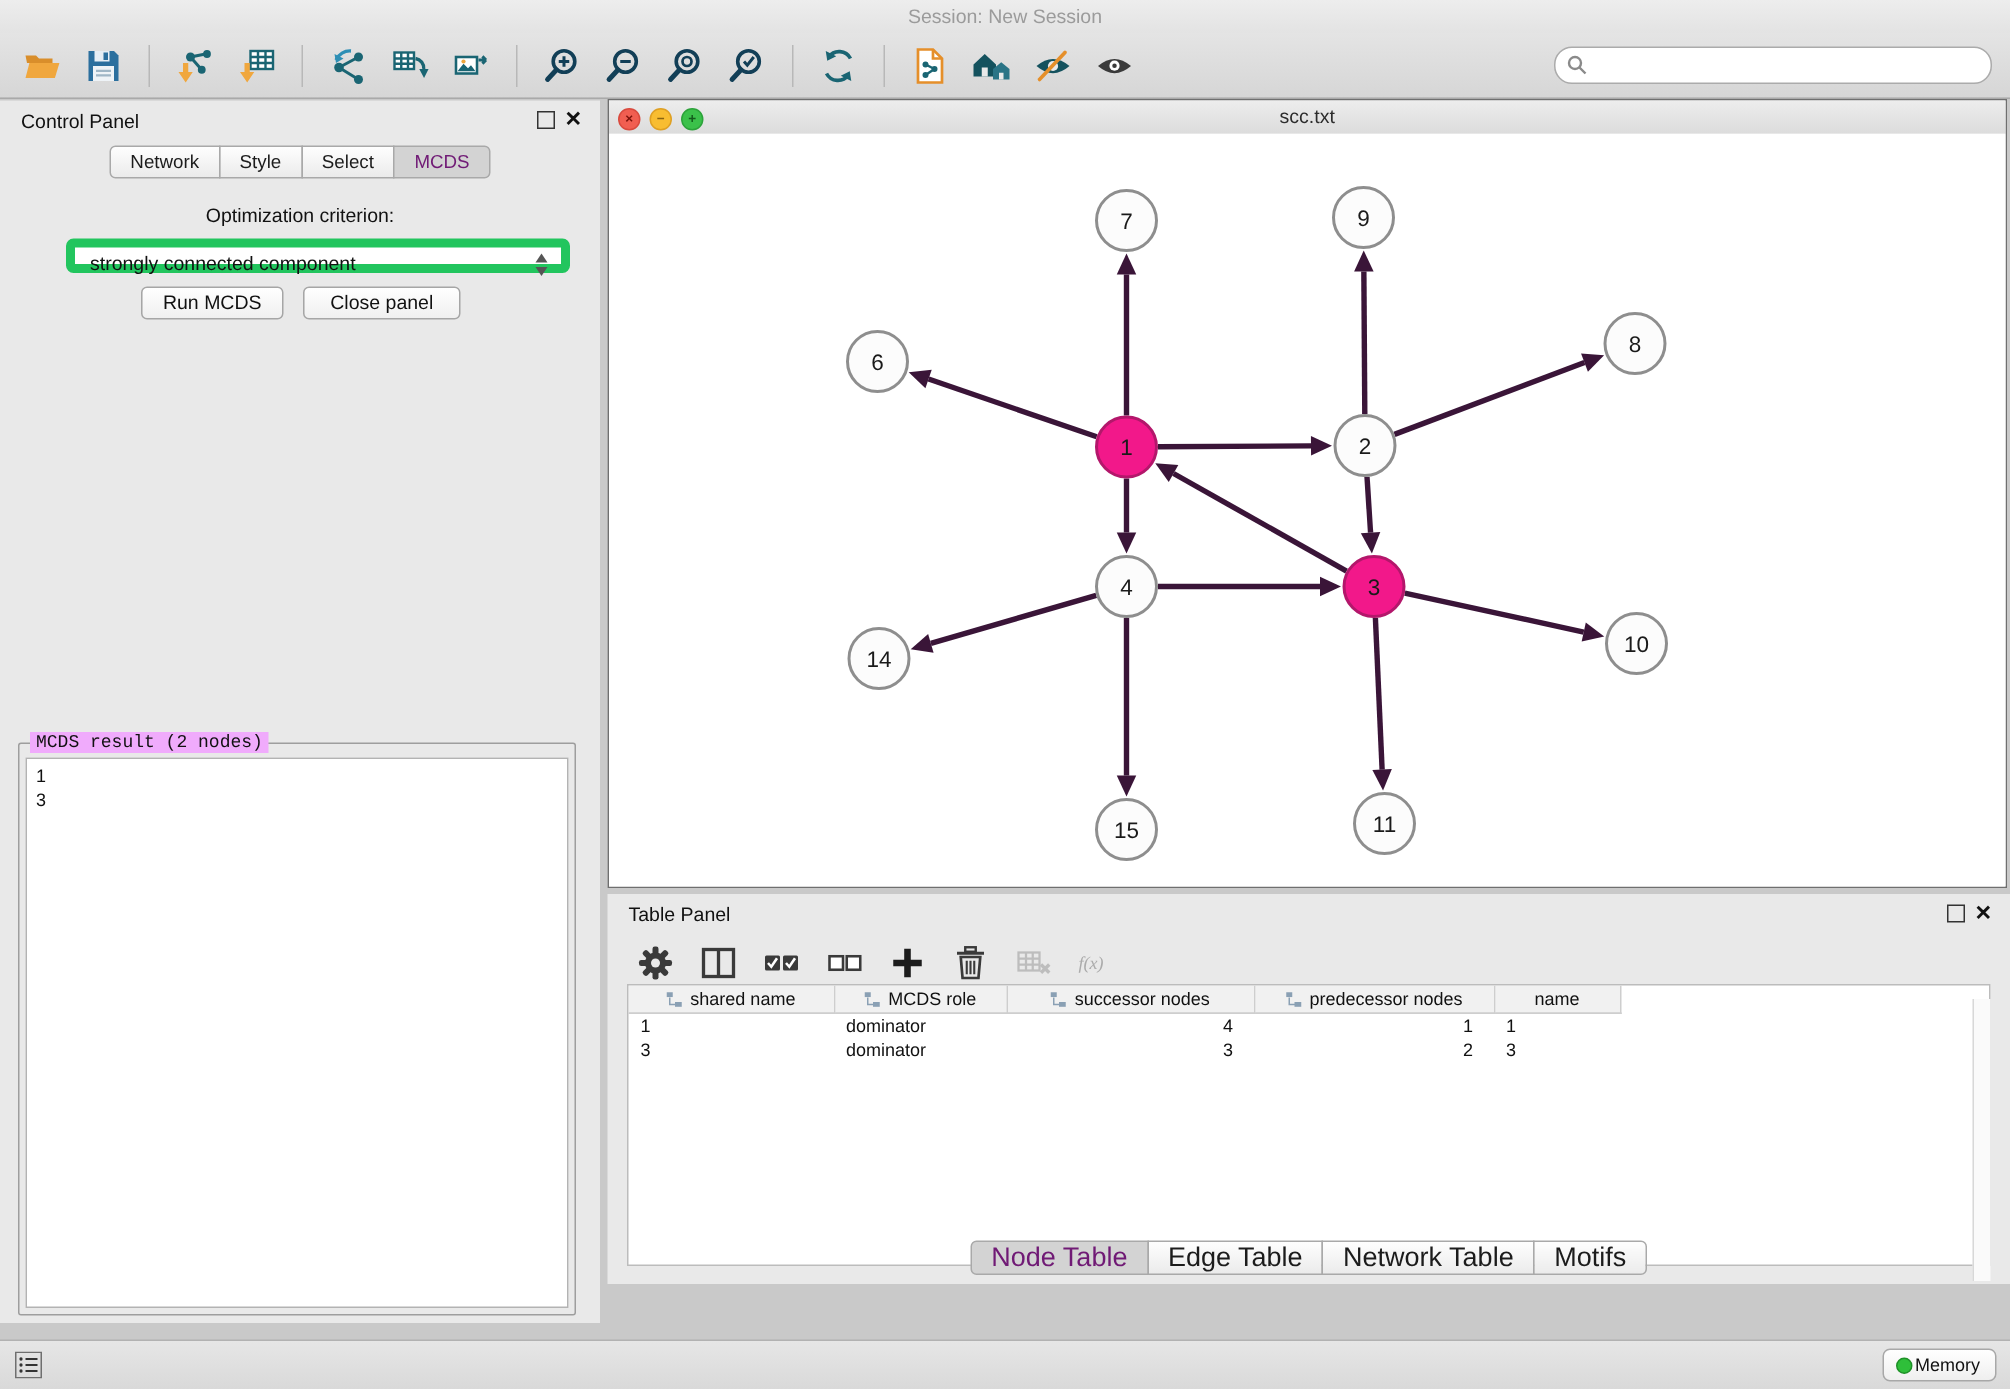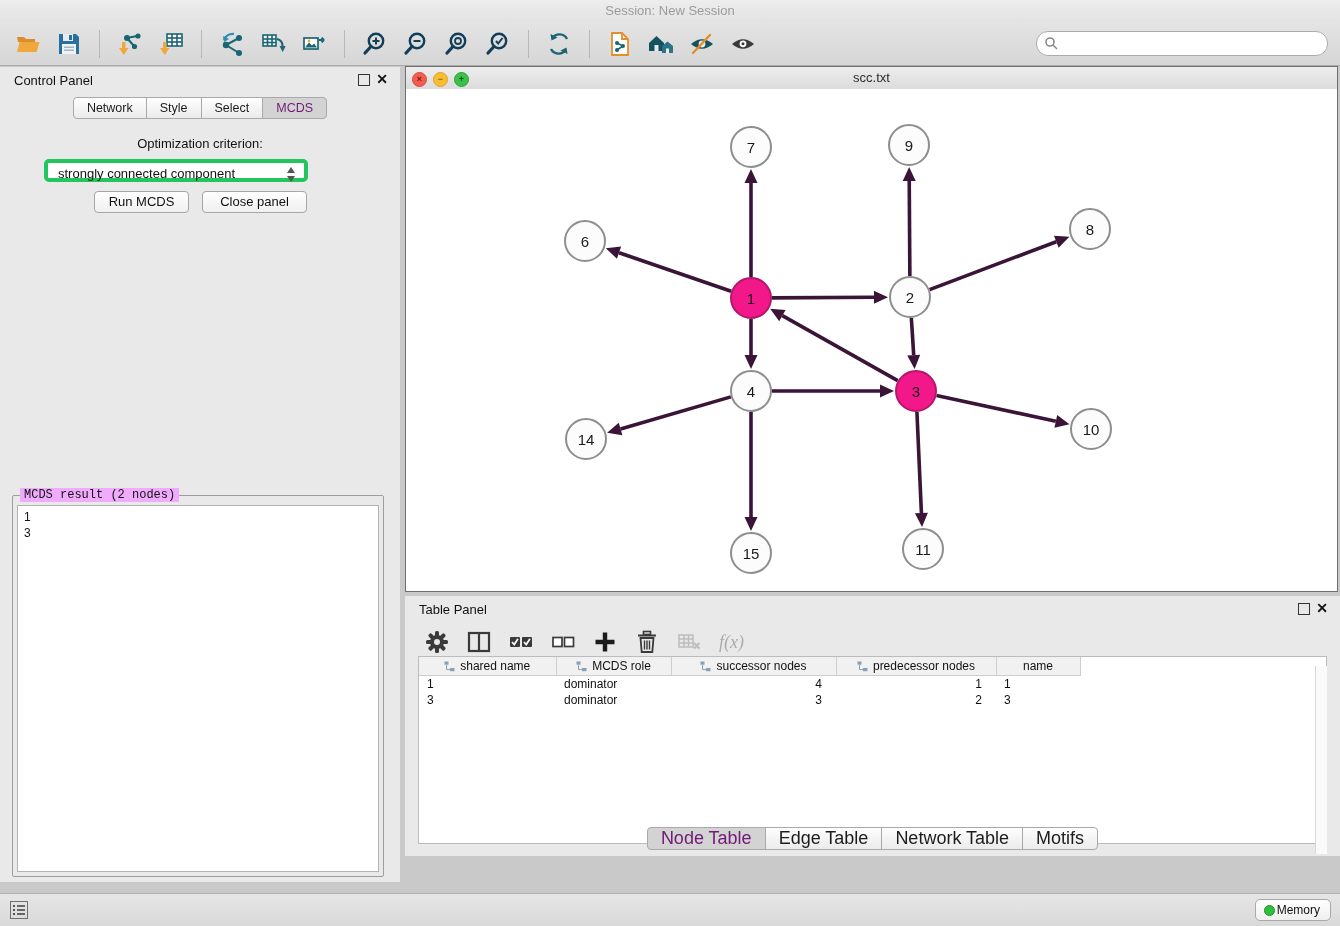--- a/index.html
+++ b/index.html
@@ -49,22 +49,22 @@
   .tab {
     height:20px; line-height:20px; padding:0 13px; font-size:12.5px; color:#1c1c1c;
     background:linear-gradient(#fefefe,#ebebeb); border:1px solid #a9a9a9; margin-left:-1px; cursor:default;text-align:right;
   }
   .tab:first-child { border-radius:4px 0 0 4px; margin-left:0; }
   .tab:last-child  { border-radius:0 4px 4px 0; }
   .tab.active { background:#d3d3d3; color:#701a75; }
 
   .cp-opt-label { position:absolute; top:69px; left:0; width:100%; text-align:center; font-size:13px; color:#111; }
   .cp-select {
-    position:absolute; top:92px; left:44px; width:264px; height:23px; box-sizing:border-box;
-    background:#fff; border:4px solid #22c55e; border-radius:5px;
+    position:absolute; top:92px; left:44px; width:336px; height:23px; box-sizing:border-box;
+    background:#fff; border:6px solid #22c55e; border-radius:5px;
     font-size:13px; line-height:21px; padding-left:10px; color:#111;
   }
   .cp-select .arrows { position:absolute; right:8px; top:3.5px; width:9px; }
   .cp-select .arrows div { width:0; height:0; border-left:4.5px solid transparent; border-right:4.5px solid transparent; }
   .cp-select .arrows .up { border-bottom:6px solid #555; margin-bottom:3px; }
   .cp-select .arrows .dn { border-top:6px solid #555; }
 
   .btn {
     position:absolute; height:22px; box-sizing:border-box;
     background:linear-gradient(#ffffff,#f0f0f0); border:1px solid #a6a6a6; border-radius:4px;
@@ -93,21 +93,21 @@
   .t-yellow { left:27px; background:#f8bd31; border:1px solid #dfa023; color:#8a6410; }
   .t-green  { left:48px; background:#3bc14a; border:1px solid #2ca33a; color:#135c1c; }
   .net-canvas { position:absolute; left:0; top:22px; width:931px; height:502px; background:#fff; }
   .net-canvas svg text { font-family:"Liberation Sans",sans-serif; }
 
   
   .tp { position:absolute; left:405px; top:596px; width:935px; height:260px; background:#e9e9e9; }
   .tp .panel-float { right:30px; }
   .tp .panel-close { right:12px; }
   .tp-toolbar { position:absolute; top:28px; left:16px; height:36px; display:flex; align-items:center; gap:10px; }
-  .fx { font-family:"Liberation Serif", serif; font-style:italic; font-size:18px; color:#ababab; padding-left:4px;text-align:center; }
+  .fx { font-family:"Liberation Serif", serif; font-style:italic; font-size:12px; color:#ababab; padding-left:4px;text-align:center; }
   .tp-tablewrap {
     position:absolute; left:13px; right:13px; top:60px; height:188px;
     background:#fff; border:1px solid #bcbcbc; box-sizing:border-box; overflow:hidden;
   }
   table.node-table { border-collapse:collapse; table-layout:fixed; width:100%; font-size:12px; color:#111; }
   table.node-table th {
     background:#f1f1f1; border:1px solid #cecece; border-top:none; height:18px;
     font-weight:normal; font-size:12px; padding:0 4px; white-space:nowrap; overflow:hidden;
   }
   table.node-table th:first-child { border-left:none; }

